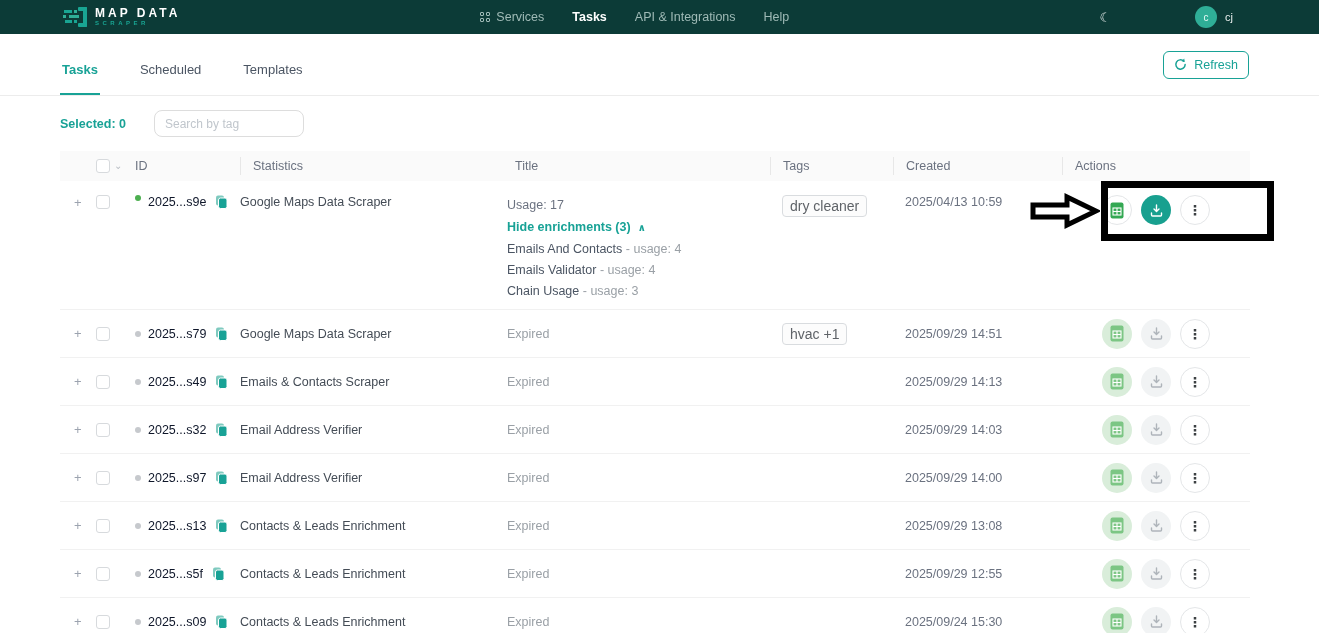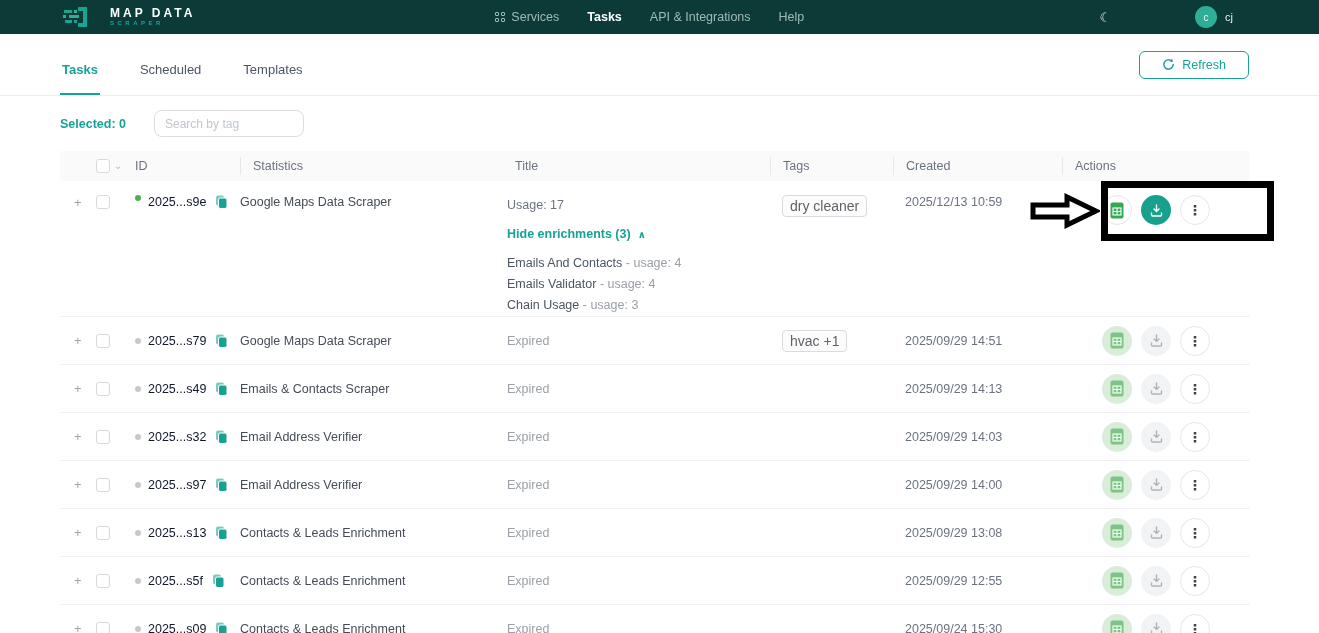--- a/index.html
+++ b/index.html
@@ -2,21 +2,21 @@
 <html><head>
 <meta charset="utf-8">
 <style>
   * { margin:0; padding:0; box-sizing:border-box; }
   html,body { width:1319px; height:633px; overflow:hidden; background:#fff;
     font-family:"Liberation Sans","DejaVu Sans",sans-serif; color:#4b5563; }
   .page { position:relative; width:1319px; height:633px; }
 
   
   .topbar { height:34px; background:#0c3b37; display:flex; align-items:center; padding:0 26px; }
-  .logo { display:flex; align-items:center; gap:22px; margin-left:36px; }
+  .logo { display:flex; align-items:center; gap:7px; margin-left:36px; }
   .logo-icon { width:26px; height:22px; }
   .logo-text .l1 { color:#fff; font-size:12px; font-weight:bold; letter-spacing:3px; line-height:12px; }
   .logo-text .l2 { color:#19a593; font-size:6px; font-weight:bold; letter-spacing:3.5px; line-height:8px; }
   .topnav { display:flex; align-items:center; gap:28px; margin-left:300px; }
   .topnav .nav-item { color:#9fbab6; font-size:12.5px; cursor:pointer; display:flex; align-items:center; gap:6px; }
   .topnav .nav-item.active { color:#fff; font-weight:bold; }
   .grid-icon { display:inline-grid; grid-template-columns:4px 4px; grid-gap:2px; }
   .grid-icon span { width:4px; height:4px; border:1px solid #9fbab6; border-radius:1px; }
   .topbar-right { margin-left:auto; display:flex; align-items:center; gap:84px; }
   .moon { color:#e8eeed; font-size:13px; cursor:pointer; }
@@ -24,21 +24,21 @@
   .avatar { width:22px; height:22px; border-radius:50%; background:#2fae97; color:#e7fbf6; font-size:10px;
     display:flex; align-items:center; justify-content:center; }
   .username { color:#e8eeed; font-size:11px; }
 
   
   .tabsrow { display:flex; align-items:center; padding:0 70px 0 60px; border-bottom:1px solid #ececec; height:62px; }
   .tabs { display:flex; gap:38px; height:100%; align-items:flex-end; }
   .tab { font-size:13px; color:#4b5563; padding:0 2px 16px; cursor:pointer; border-bottom:2px solid transparent; }
   .tab.active { color:#18a296; border-bottom-color:#18a296; font-weight:bold; }
   .refresh-btn { margin-left:auto; border:1px solid #18a296; color:#18a296; background:#fff; border-radius:6px;
-    font-size:12.5px; padding:6px 22px; display:flex; align-items:center; gap:7px; cursor:pointer; }
+    font-size:12.5px; padding:6px 10px; display:flex; align-items:center; gap:7px; cursor:pointer; }
 
   
   .toolbar { display:flex; align-items:center; gap:28px; padding:14px 0 14px 60px; }
   .selected { color:#18a296; font-size:12.5px; font-weight:bold; }
   .search-input { width:150px; height:27px; border:1px solid #ddd; border-radius:8px; padding:0 10px;
     font-size:12px; color:#4b5563; outline:none; }
   .search-input::placeholder { color:#c0c6cc; }
 
   
   .table { margin-left:60px; width:1190px; font-size:12.5px; }
@@ -70,21 +70,21 @@
   .copy-icon { margin-left:9px; cursor:pointer; display:inline-flex; }
   .title-text { color:#444c56; }
   .muted { color:#9aa0a6; }
   .created-text { color:#6b7280; }
 
   .tagbadge { border:1px solid #d9dcdf; background:#fcfcfc; border-radius:4px; color:#5f6368;
     font-size:14px; padding:2px 7px; white-space:nowrap; }
 
   .stats-block { line-height:21px; }
   .stats-usage { color:#6b7280; }
-  .enrich-toggle { color:#18a296; font-weight:bold; cursor:pointer; margin:8px 0; display:flex; align-items:center; gap:7px; }
+  .enrich-toggle { color:#18a296; font-weight:bold; cursor:pointer; margin:1px 0; display:flex; align-items:center; gap:7px; }
   .enrich-toggle .chev-up { font-size:10px; font-weight:bold; }
   .enrich-line .ename { color:#4b5563; }
   .enrich-line .eusage { color:#9aa0a6; }
 
   .actions { display:flex; gap:9px; margin-left:28px; }
   .trow.expanded .actions { margin-top:0; }
   .abtn { width:30px; height:30px; border-radius:50%; display:flex; align-items:center; justify-content:center;
     cursor:pointer; border:1px solid transparent; }
   .abtn.sheets-hl { background:#fff; border-color:#e4e6e8; }
   .abtn.dl-hl { background:#18a08f; }
@@ -219,21 +219,21 @@
           </div>
           <div class="enrich-line">
             <span class="ename">Chain Usage</span> <span class="eusage">- usage: 3</span>
           </div>
         </div>
       </div>
       <div class="cell col-tags">
           <span class="tagbadge">dry cleaner</span>
         </div>
       <div class="cell col-created">
-          <span class="created-text">2025/12/13 10:59</span>
+          <span class="created-text">2025/04/13 10:59</span>
         </div>
       <div class="cell col-actions">
         <div class="actions">
           <span class="abtn sheets-hl">
             <svg width="14" height="17" viewBox="0 0 14 17">
                 <rect x="0.5" y="0.5" width="13" height="16" rx="2" fill="#34a853"></rect>
                 <rect x="3" y="6" width="8" height="7" fill="none" stroke="#fff" stroke-width="1.1"></rect>
                 <line x1="3" y1="9.5" x2="11" y2="9.5" stroke="#fff" stroke-width="1.1"></line>
                 <line x1="7" y1="6" x2="7" y2="13" stroke="#fff" stroke-width="1.1"></line>
               </svg>

